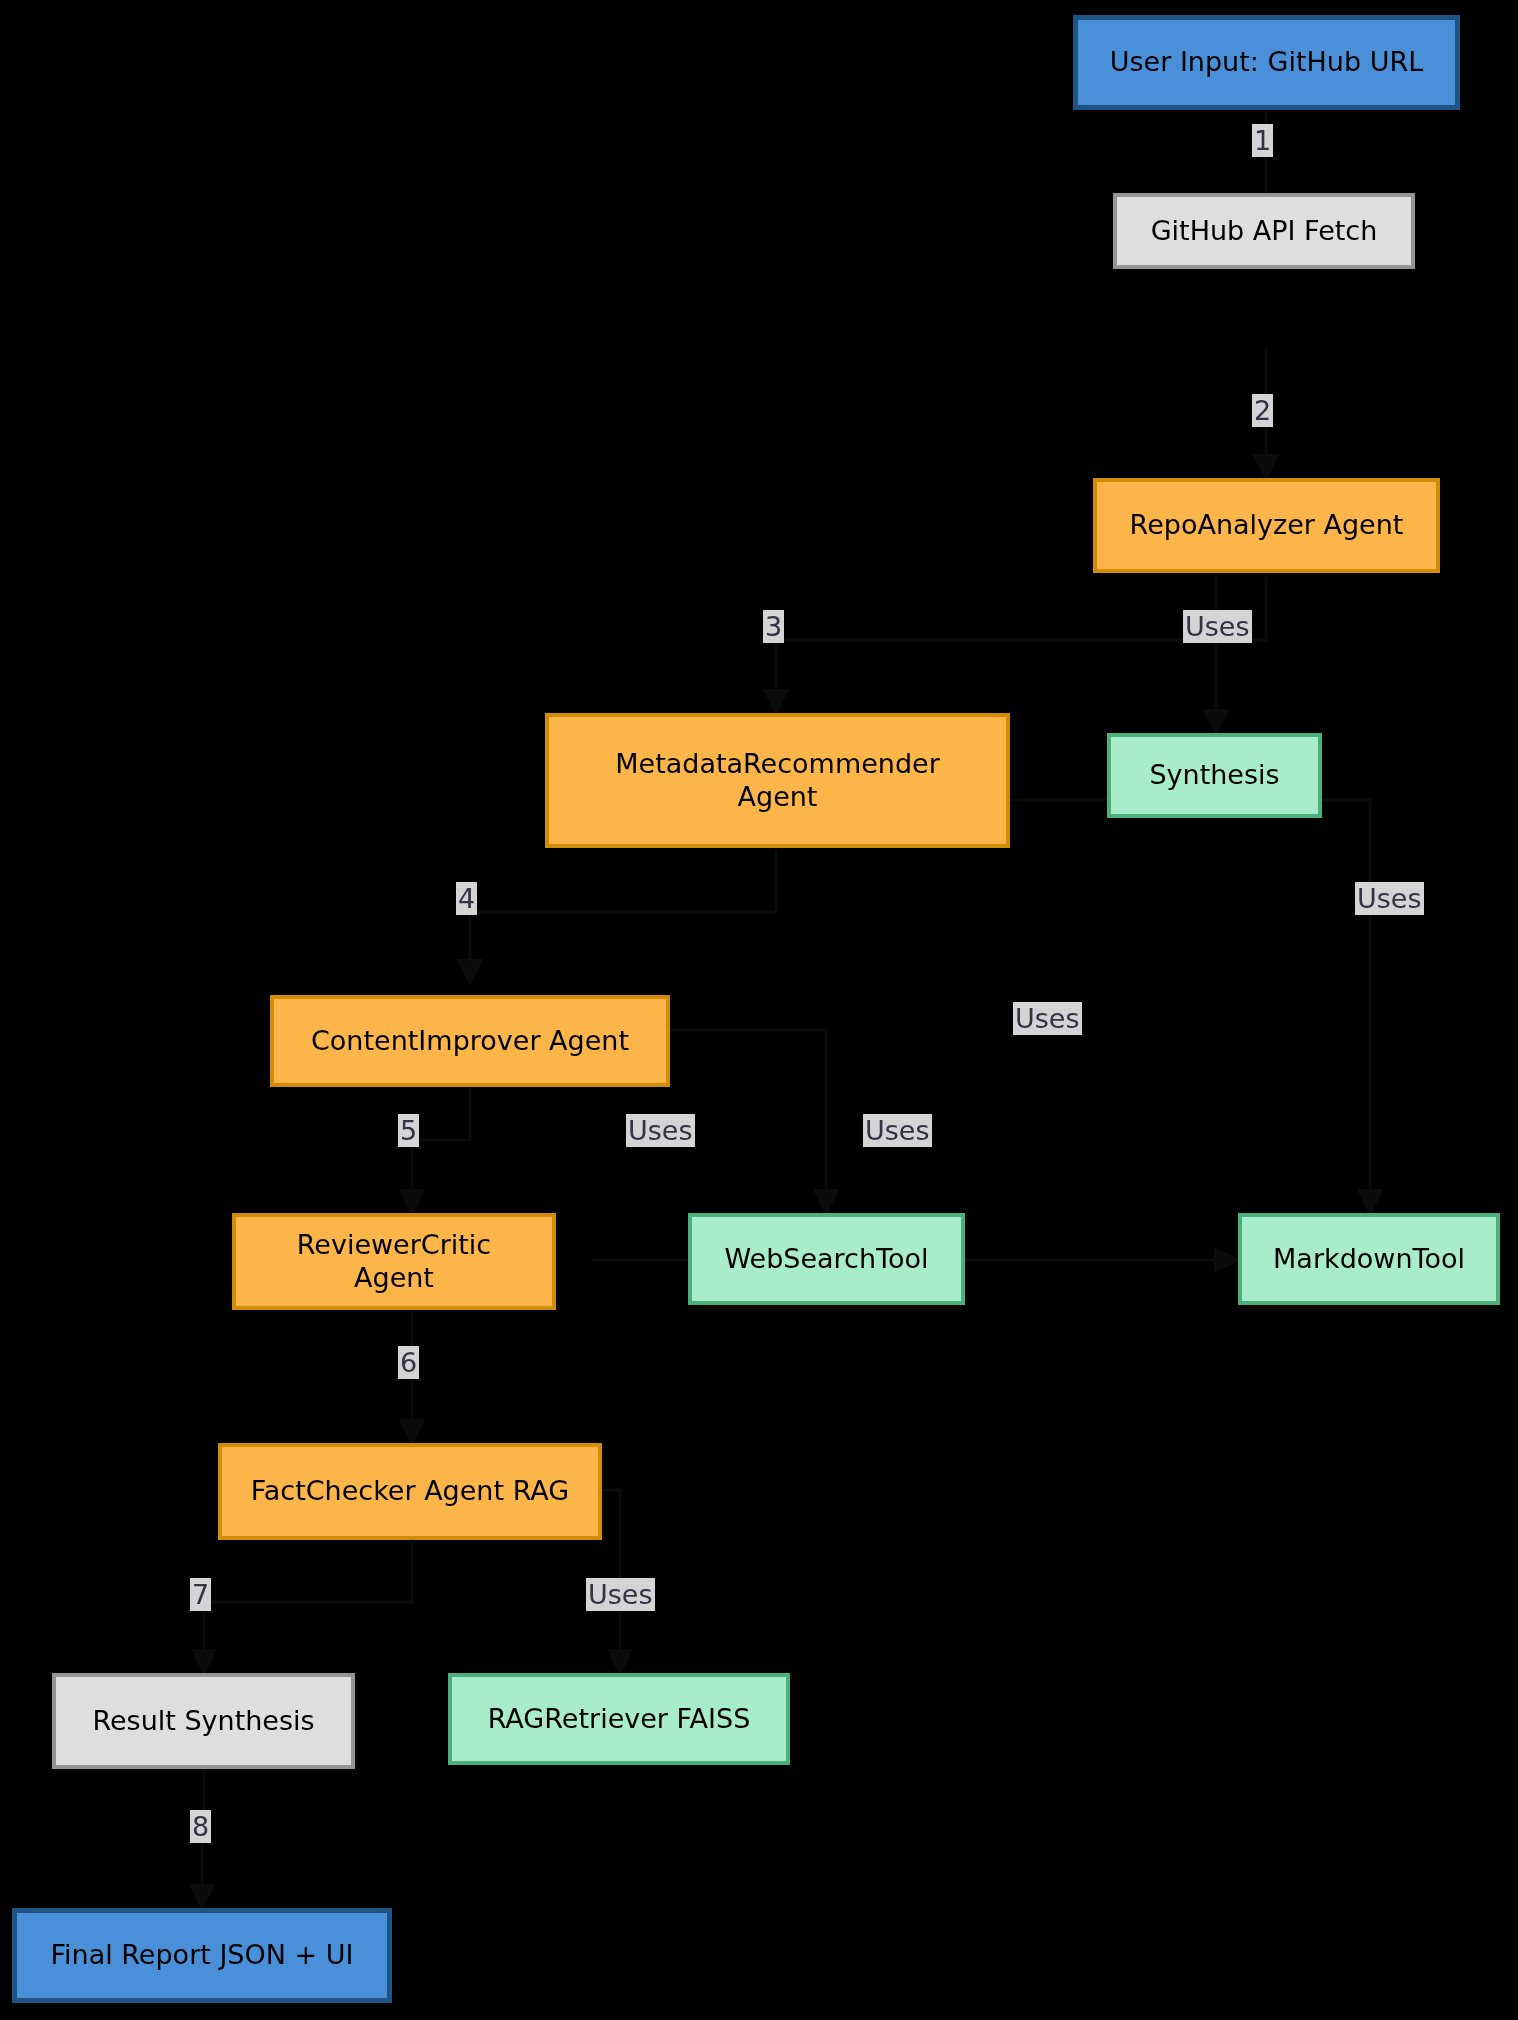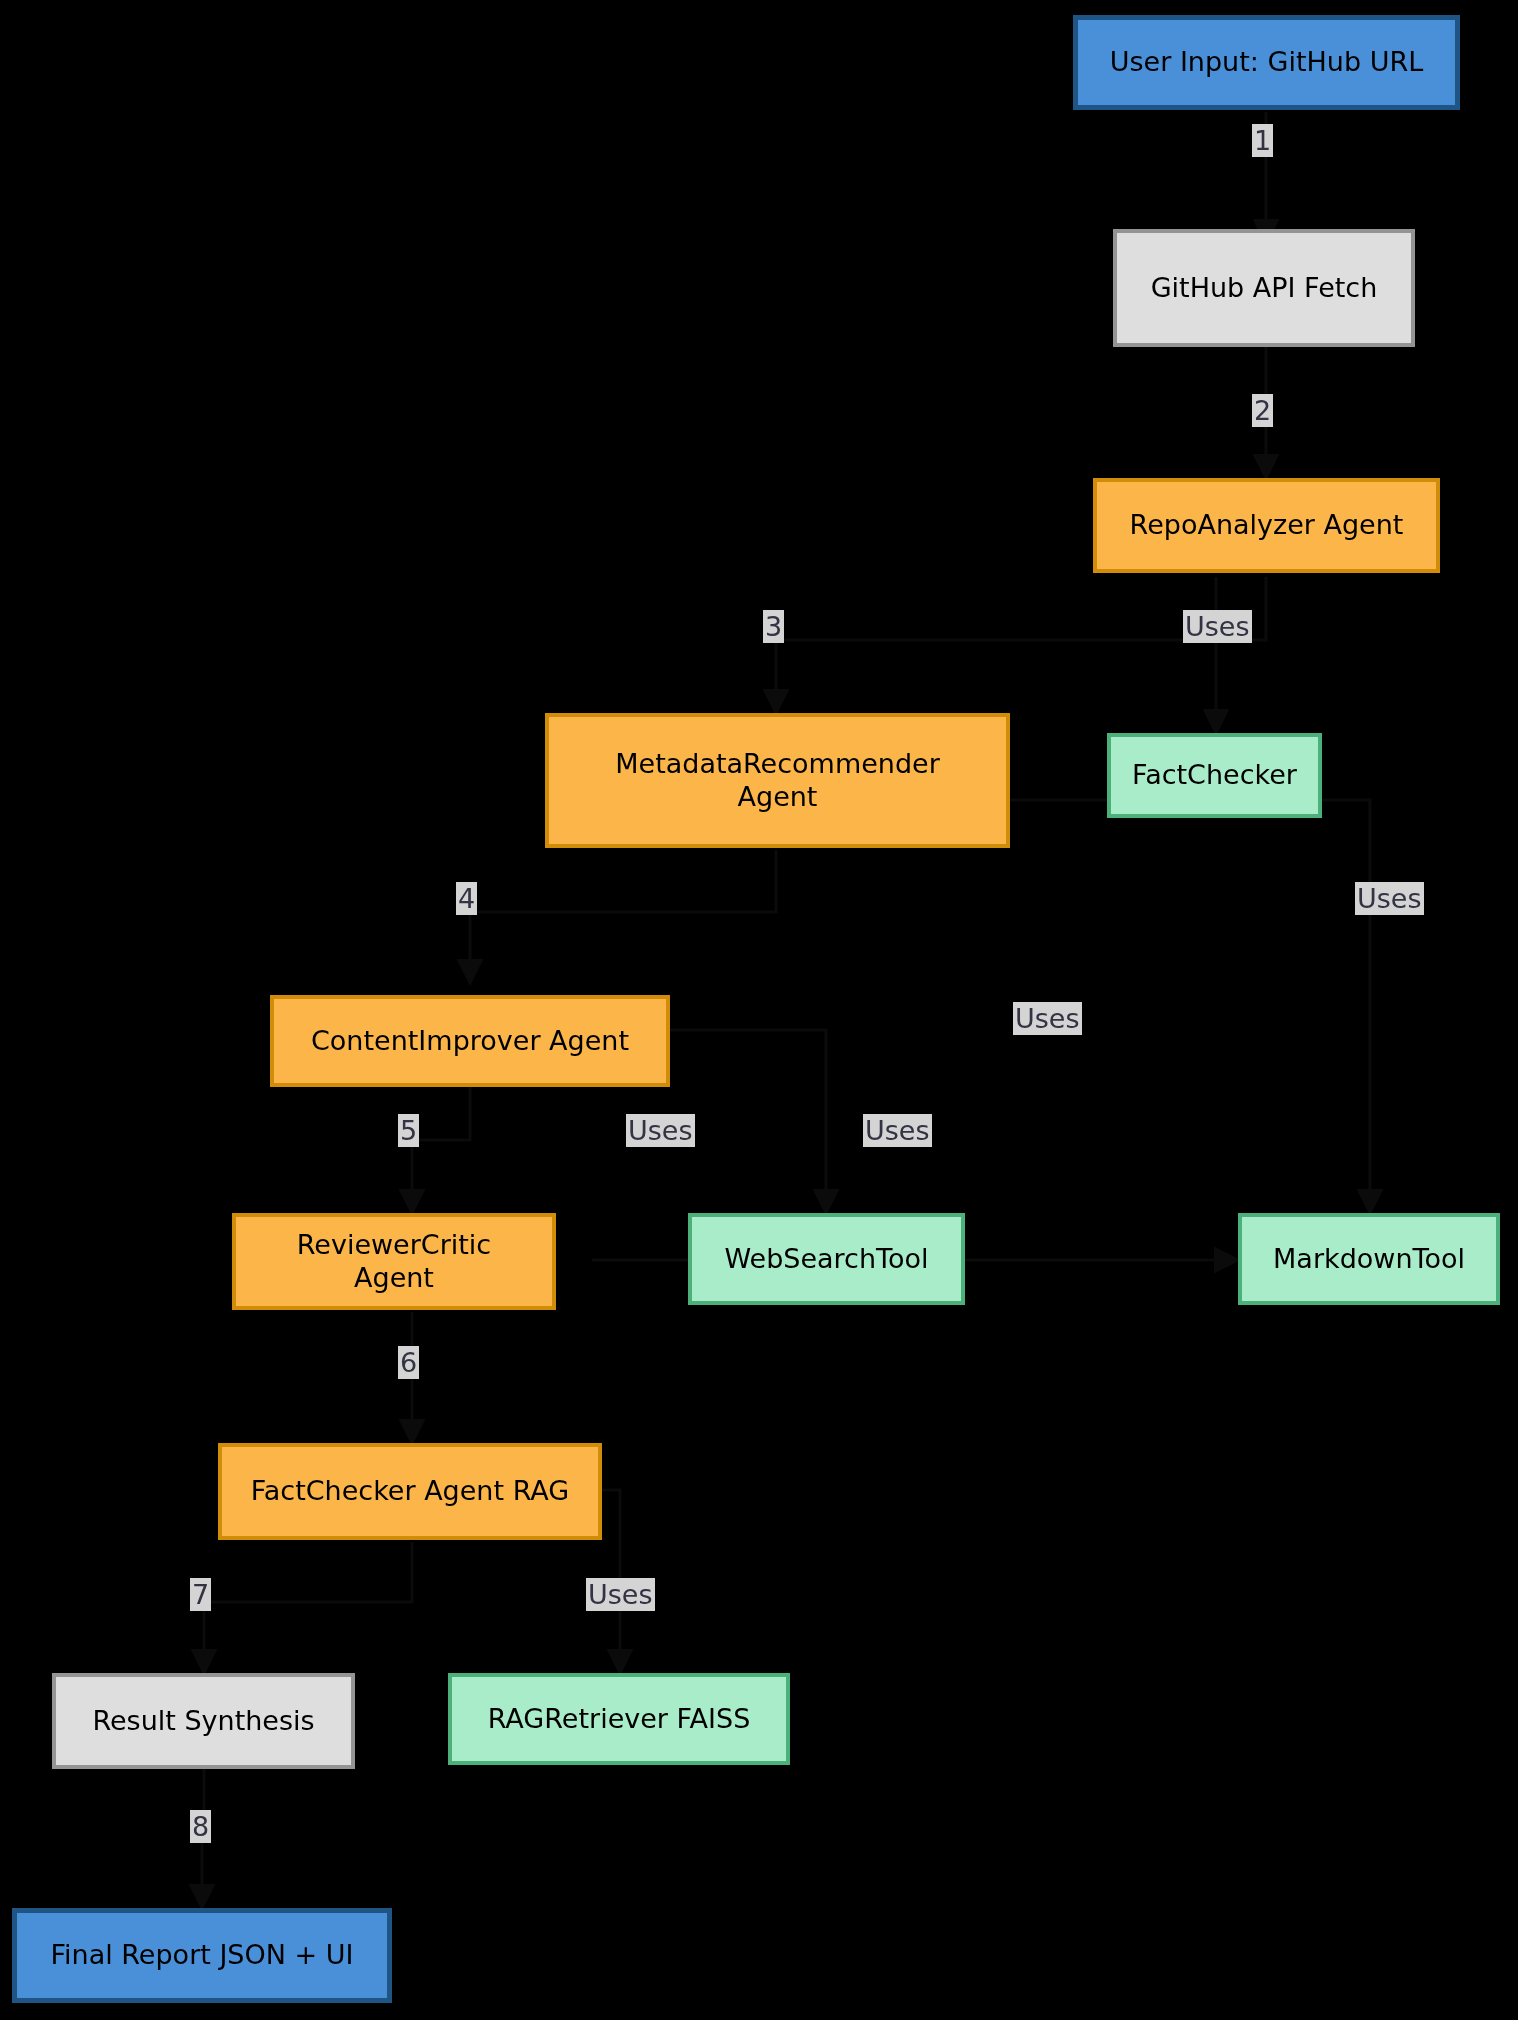--- a/index.html
+++ b/index.html
@@ -107,28 +107,28 @@
       <path d="M412,1542 L412,1602 L204,1602 L204,1673"></path>
 
       <path d="M602,1490 L620,1490 L620,1673"></path>
 
       <path d="M204,1767 L204,1830 L202,1830 L202,1908"></path>
     </g>
   </svg>
 
   <div class="node io" style="left:1073px; top:15px; width:387px; height:95px;">User Input: GitHub URL</div>
 
-  <div class="node process" style="left:1113px; top:193px; width:302px; height:118px;margin-top:36px;">GitHub API Fetch</div>
+  <div class="node process" style="left:1113px; top:193px; width:302px; height:76px;">GitHub API Fetch</div>
 
   <div class="node agent" style="left:1093px; top:478px; width:347px; height:95px;">RepoAnalyzer Agent</div>
 
   <div class="node agent" style="left:545px; top:713px; width:465px; height:135px;">MetadataRecommender
 Agent</div>
 
-  <div class="node tool" style="left:1107px; top:733px; width:215px; height:85px;">FactChecker</div>
+  <div class="node tool" style="left:1107px; top:733px; width:215px; height:85px;">Synthesis</div>
 
   <div class="node agent" style="left:270px; top:983px; width:400px; height:92px;margin-top:12px;">ContentImprover Agent</div>
 
   <div class="node agent" style="left:232px; top:1213px; width:324px; height:97px;">ReviewerCritic Agent</div>
 
   <div class="node tool" style="left:688px; top:1213px; width:277px; height:92px;">WebSearchTool</div>
 
   <div class="node tool" style="left:1238px; top:1213px; width:262px; height:92px;">MarkdownTool</div>
 
   <div class="node agent" style="left:218px; top:1443px; width:384px; height:97px;">FactChecker Agent RAG</div>

